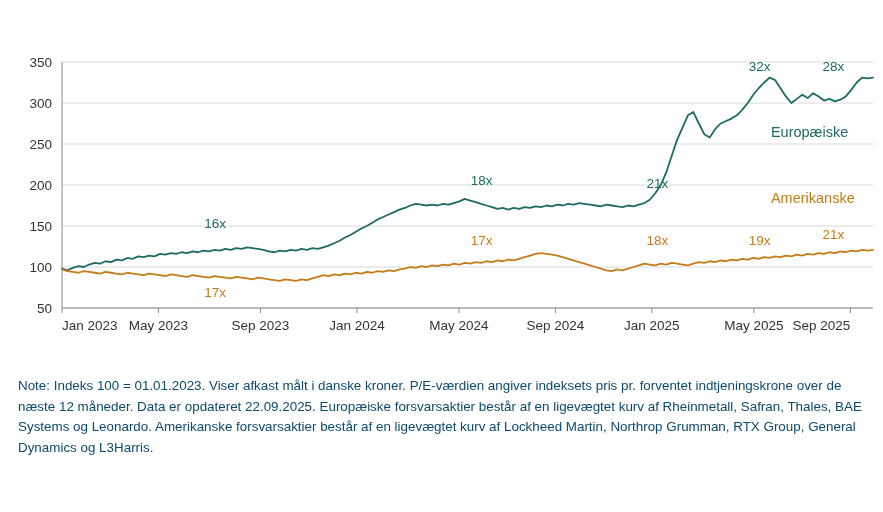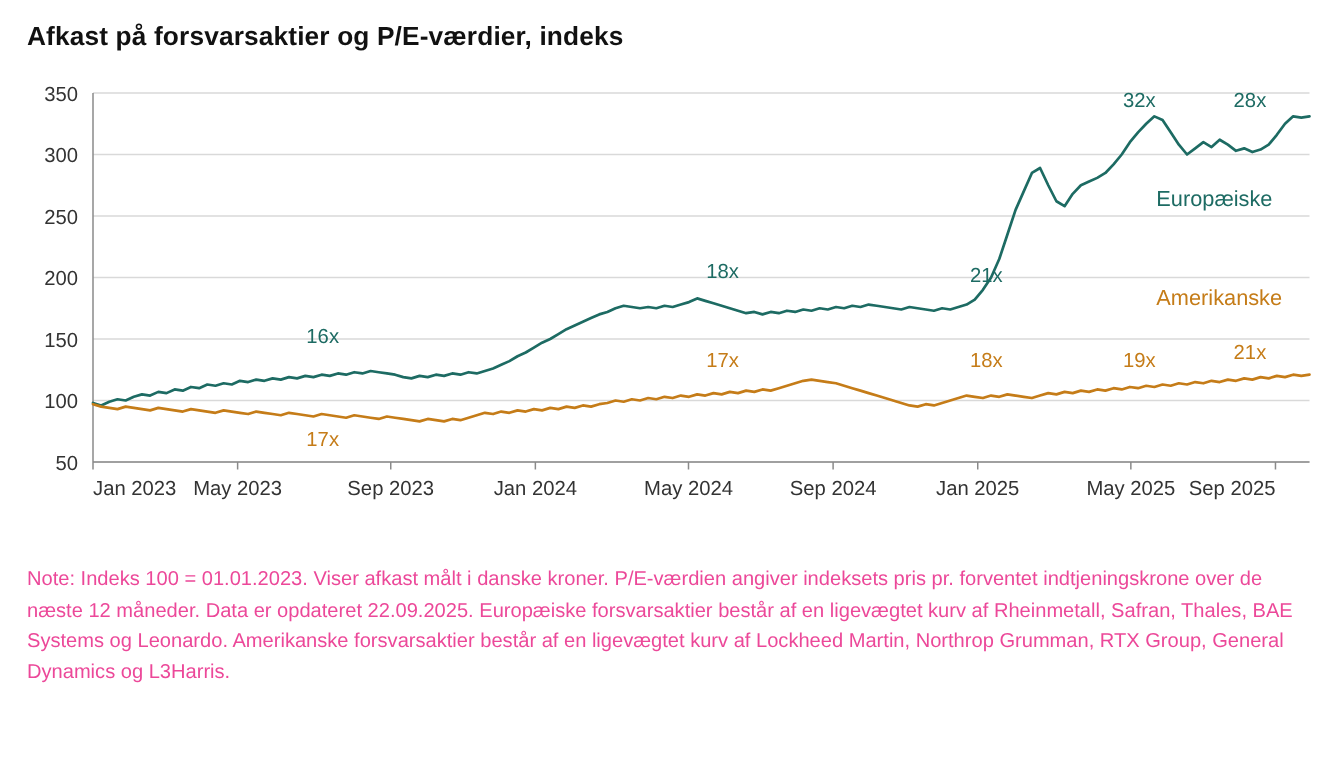--- a/index.html
+++ b/index.html
@@ -87,35 +87,34 @@
   }
   #footer {
     position: absolute;
     left: 18px;
     top: 376px;
     width: 848px;
   }
   #footer .note {
     font-size: 13.4px;
     line-height: 20.5px;
-    color: #ec4899;
+    color: #0c4a6e;
   }
   #footer .source {
     font-size: 13.4px;
     line-height: 20.5px;
     color: #1a1a1a;
     margin-top: 7px;
   }
 </style>
 </head>
 <body>
 
 <div id="root">
 
-  <div id="chart-title">Afkast på forsvarsaktier og P/E-værdier, indeks</div>
 
   <div id="plot-wrap">
     <svg id="chart-svg" width="883" height="320">
         <line x1="62" y1="264" x2="873" y2="264" class="grid-line"></line>
         <text x="52" y="269" text-anchor="end" class="tick-label">50</text>
         <line x1="62" y1="223" x2="873" y2="223" class="grid-line"></line>
         <text x="52" y="228" text-anchor="end" class="tick-label">100</text>
         <line x1="62" y1="182" x2="873" y2="182" class="grid-line"></line>
         <text x="52" y="187" text-anchor="end" class="tick-label">150</text>
         <line x1="62" y1="141" x2="873" y2="141" class="grid-line"></line>

